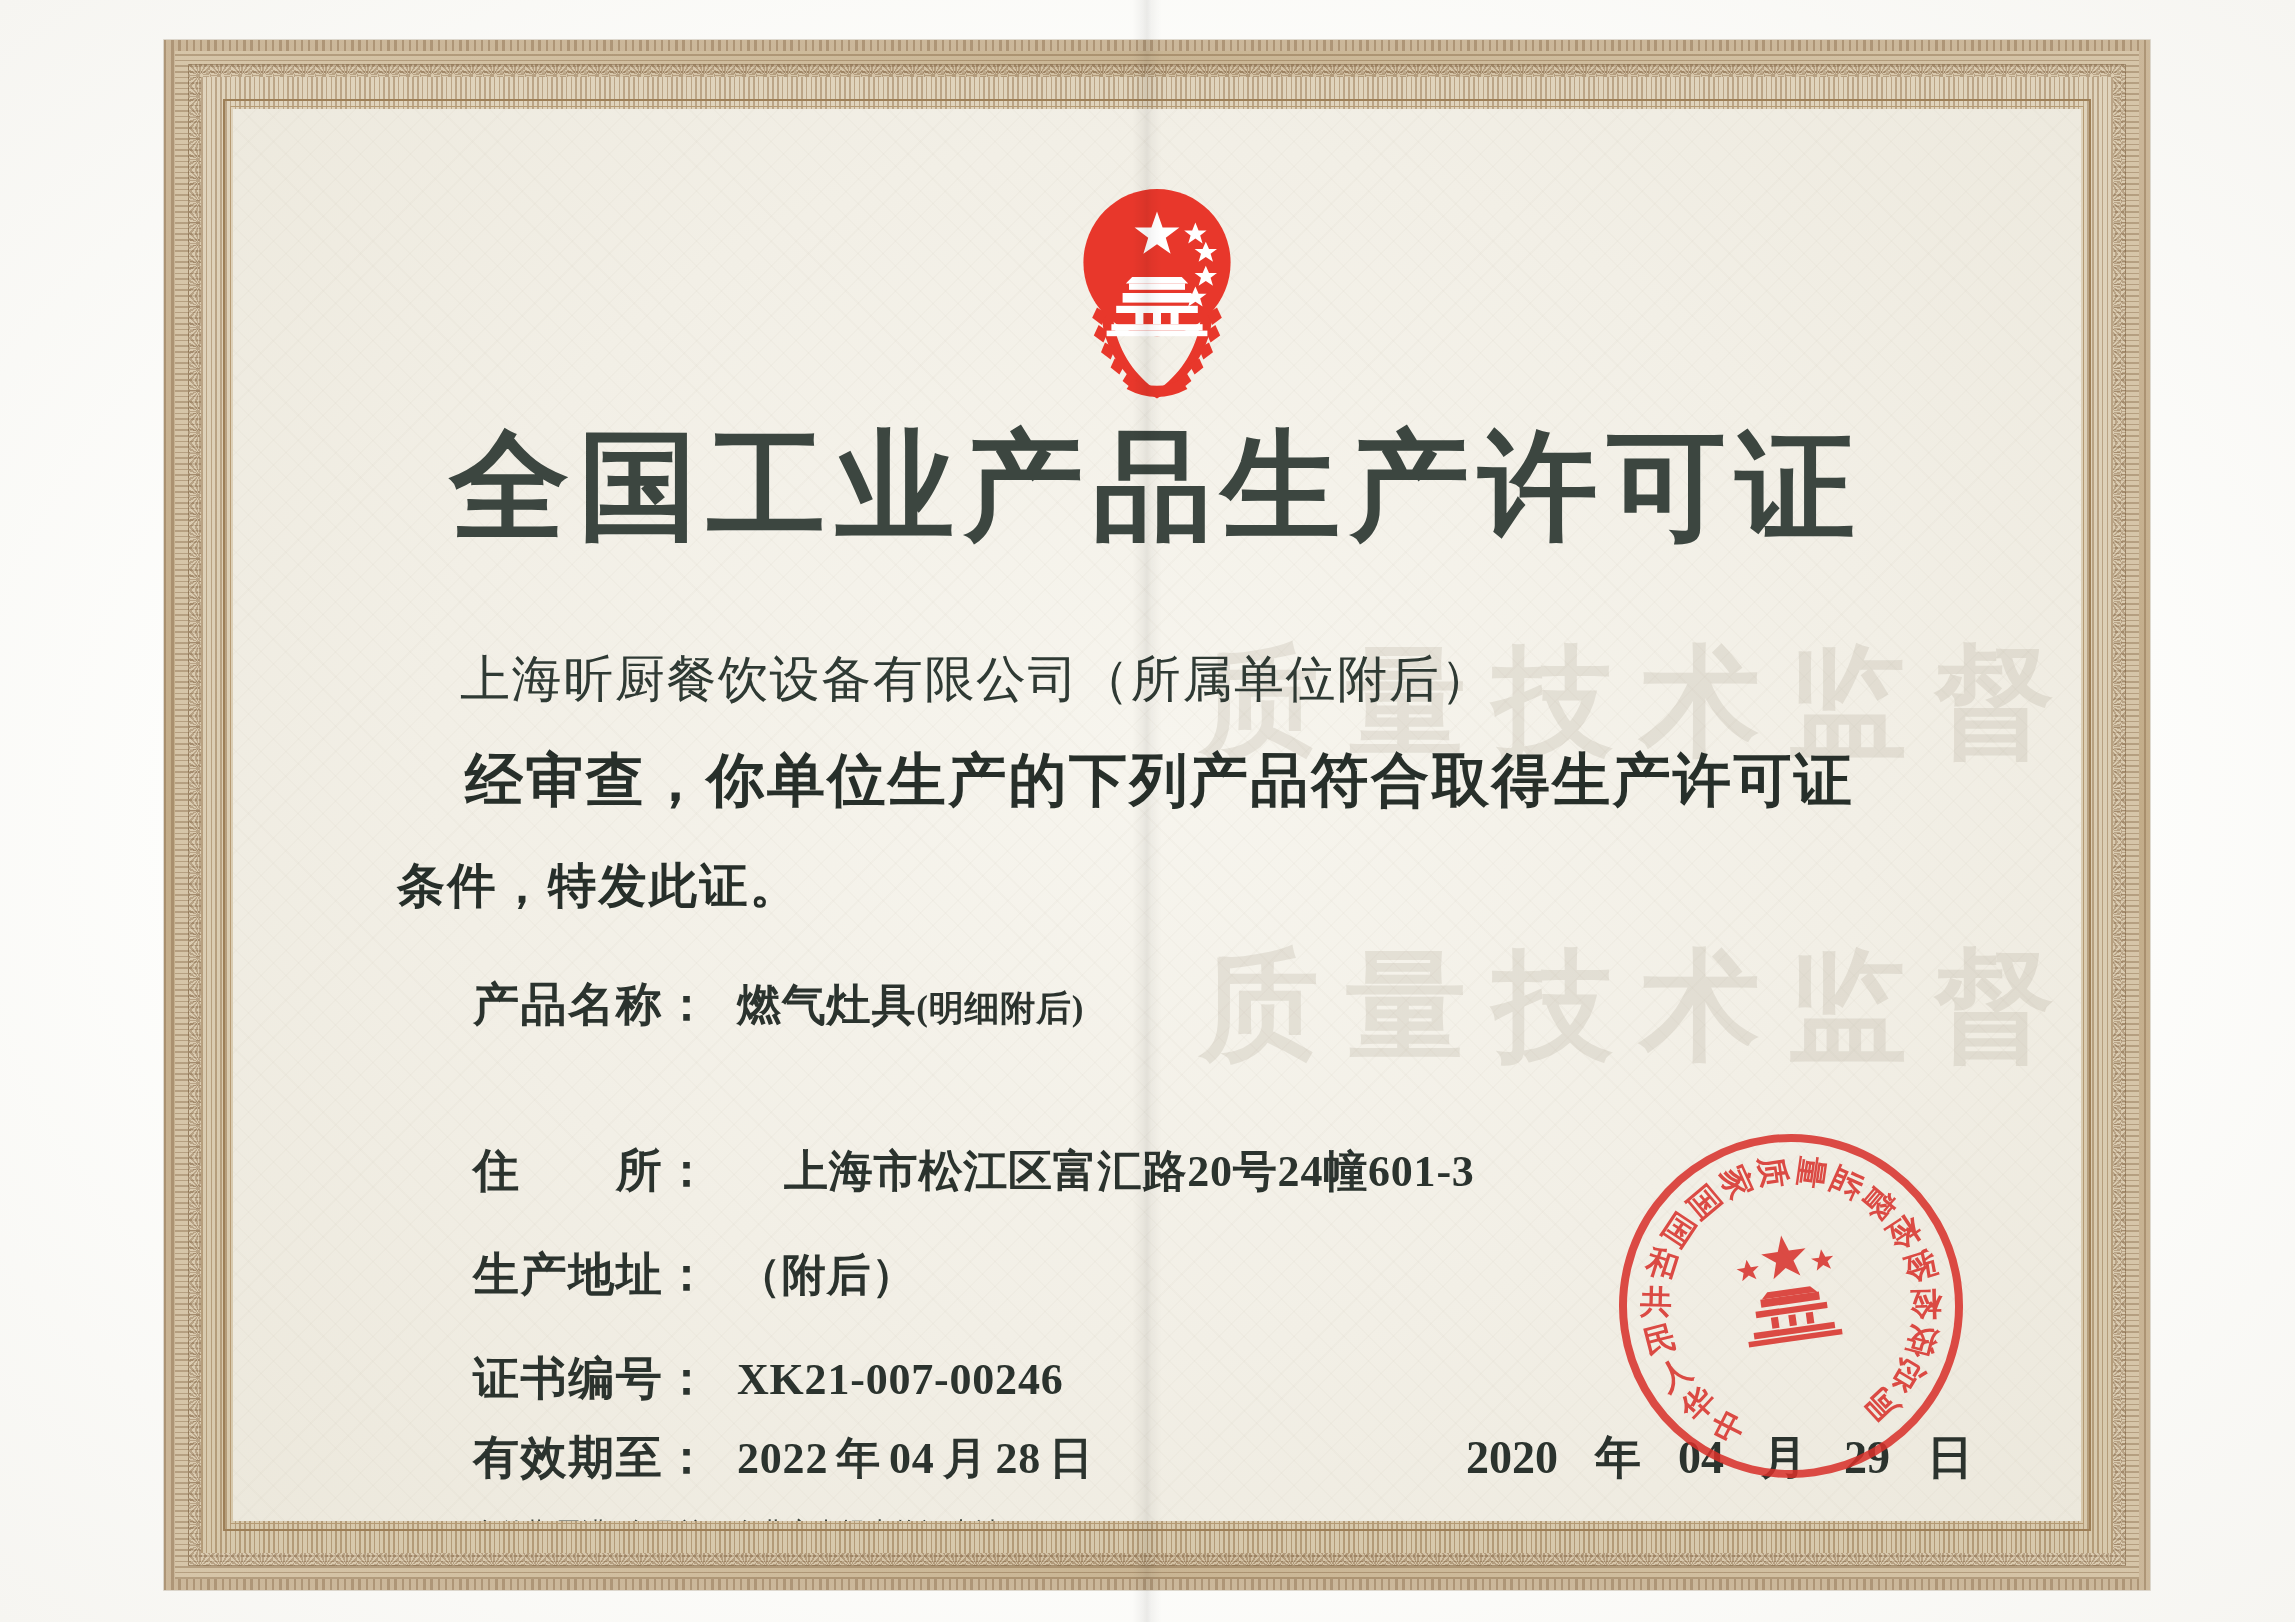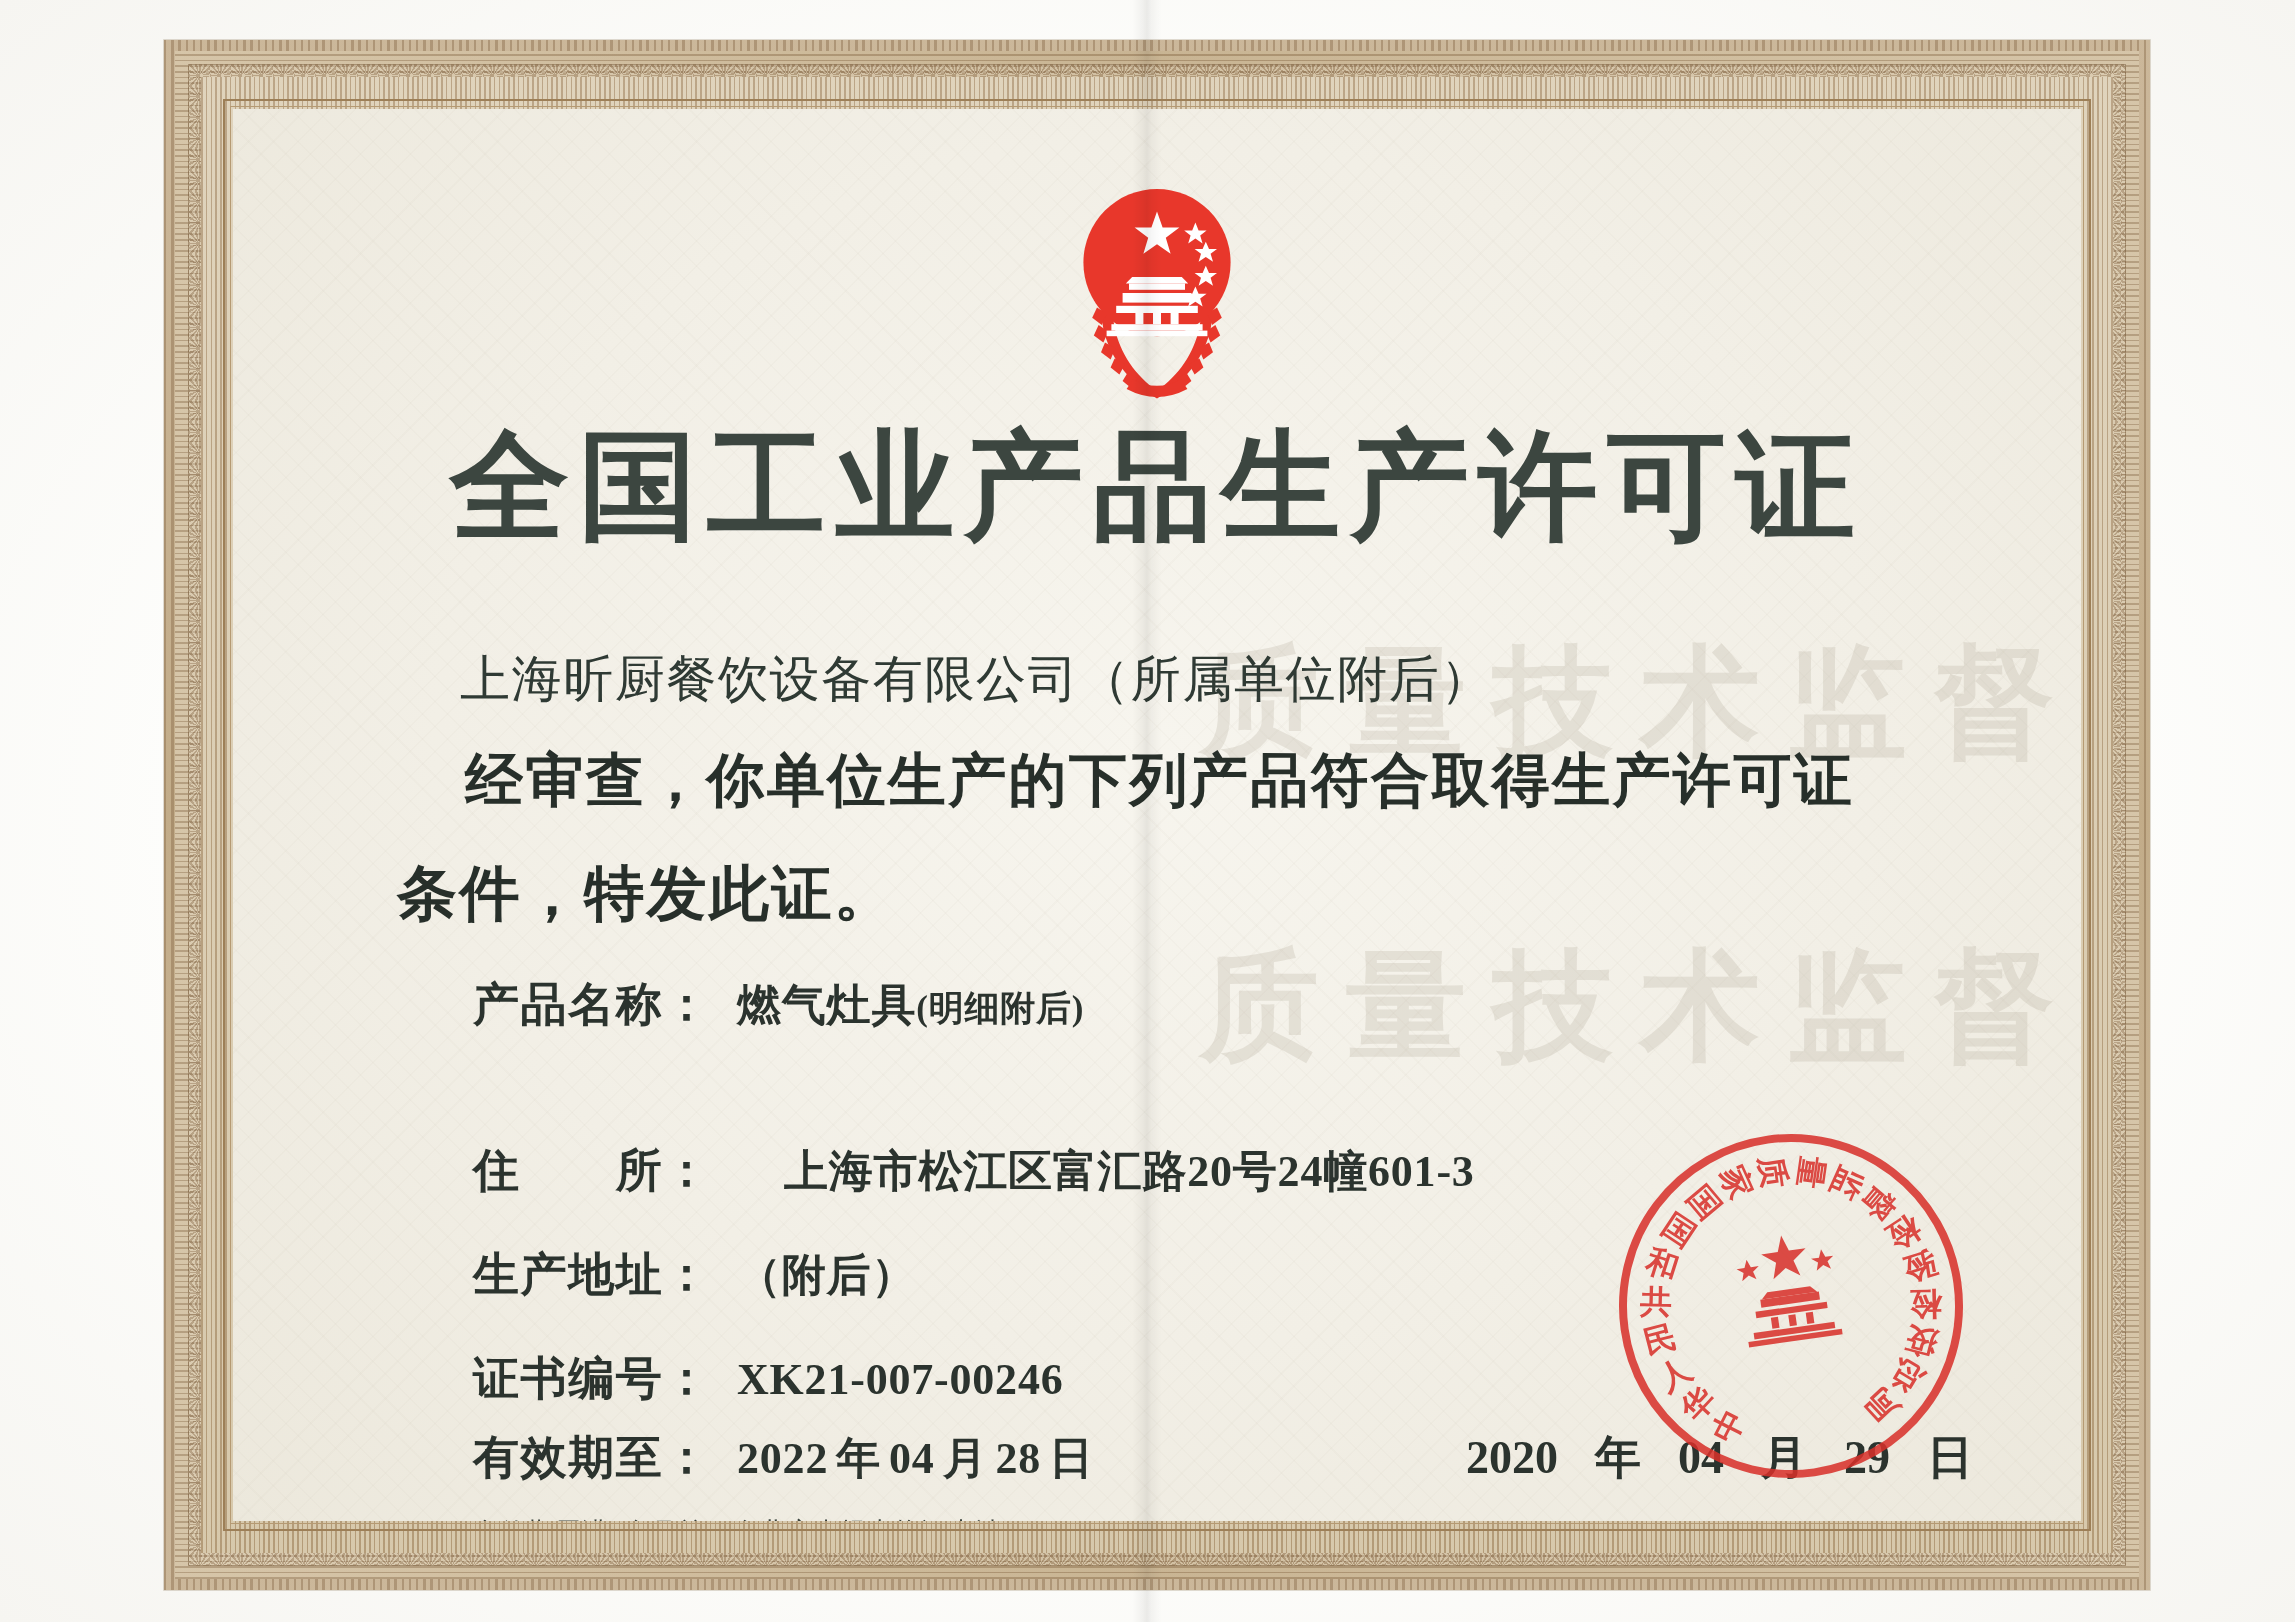--- a/index.html
+++ b/index.html
@@ -166,21 +166,21 @@
     font-size: 58px;
     color: #272f2a;
     letter-spacing: 2.4px;
     white-space: nowrap;
   }
   .body2 {
     position: absolute;
     left: 164px; top: 745px;
     font-family: Liberation Serif, serif;
     font-weight: bold;
-    font-size: 60px;
+    font-size: 48px;
     color: #272f2a;
     letter-spacing: 2.4px;
     white-space: nowrap;
   }
 
   .fields {
     position: absolute;
     left: 240px; top: 865px;
     width: 1522px;
   }

